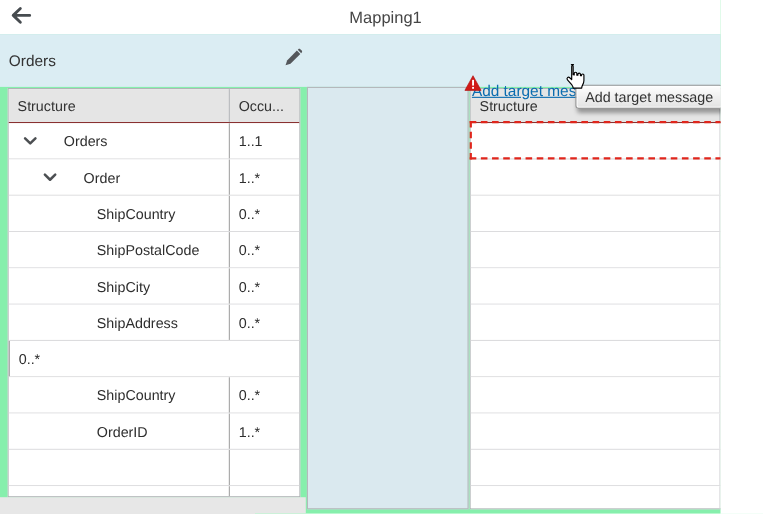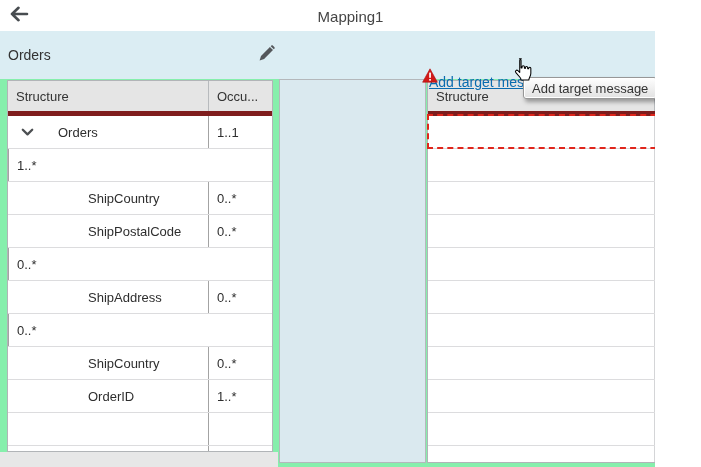--- a/index.html
+++ b/index.html
@@ -21,21 +21,21 @@
               display:flex;align-items:center;justify-content:center;}
   .warn-icon{position:absolute;left:422px;top:37px;width:16px;height:15px;z-index:2;}
   .add-link{position:absolute;left:429px;top:43px;font-size:14px;color:#0a6cb0;
             text-decoration:underline;z-index:1;}
 
   
   .dtable{position:absolute;background:#fff;border:1px solid #b1b4b7;box-sizing:border-box;
           display:flex;flex-direction:column;}
   .src-table{left:7px;top:80px;width:266px;height:372px;}
   .tgt-table{left:427px;top:80px;width:270px;height:383px;}
-  .thead{height:30px;flex:none;background:#e5e5e5;border-bottom:5px solid #7f1d1d;display:flex;}
+  .thead{height:30px;flex:none;background:#e5e5e5;border-bottom:1px solid #7f1d1d;display:flex;}
   .hcell{display:flex;align-items:center;padding-left:8px;font-size:13px;color:#333;box-sizing:border-box;}
   .trow{height:32px;flex:none;display:flex;border-bottom:1px solid #dcdcde;background:#fff;}
   .trow.filler{flex:1;border-bottom:none;height:auto;}
   .cell{display:flex;align-items:center;box-sizing:border-box;font-size:13px;color:#2e2e2e;}
   .src-c1{width:200px;}
   .src-c2{flex:1;border-left:1px solid #a3a3a3;padding-left:8px;}
   .thead .src-c2{border-left:1px solid #b7babd;}
   .tgt-c1{width:226px;}
   .tgt-c2{flex:1;border-left:1px solid #d4d5d7;justify-content:center;color:#3b536b;}
   .thead .tgt-c2{border-left:1px solid #b7babd;}
@@ -107,36 +107,47 @@
           <svg width="13" height="9" viewBox="0 0 13 9">
               <path d="M1.8 1.8 L6.5 6.4 L11.2 1.8" stroke="#4c4f52" stroke-width="2.3" fill="none" stroke-linecap="round" stroke-linejoin="round"></path>
             </svg>
         </span>
         <span>Orders</span>
       </div>
       <div class="cell src-c2">1..1</div>
     </div>
 
     <div class="trow">
+      <div class="cell src-c1 lvl1">
+        <span class="chev">
+          <svg width="13" height="9" viewBox="0 0 13 9">
+              <path d="M1.8 1.8 L6.5 6.4 L11.2 1.8" stroke="#4c4f52" stroke-width="2.3" fill="none" stroke-linecap="round" stroke-linejoin="round"></path>
+            </svg>
+        </span>
+        <span>Order</span>
+      </div>
       <div class="cell src-c2">1..*</div>
     </div>
 
     <div class="trow">
       <div class="cell src-c1 lvl2">
           <span>ShipCountry</span>
         </div>
       <div class="cell src-c2">0..*</div>
     </div>
     <div class="trow">
       <div class="cell src-c1 lvl2">
           <span>ShipPostalCode</span>
         </div>
       <div class="cell src-c2">0..*</div>
     </div>
     <div class="trow">
+      <div class="cell src-c1 lvl2">
+          <span>ShipCity</span>
+        </div>
       <div class="cell src-c2">0..*</div>
     </div>
     <div class="trow">
       <div class="cell src-c1 lvl2">
           <span>ShipAddress</span>
         </div>
       <div class="cell src-c2">0..*</div>
     </div>
     <div class="trow">
       <div class="cell src-c2">0..*</div>

